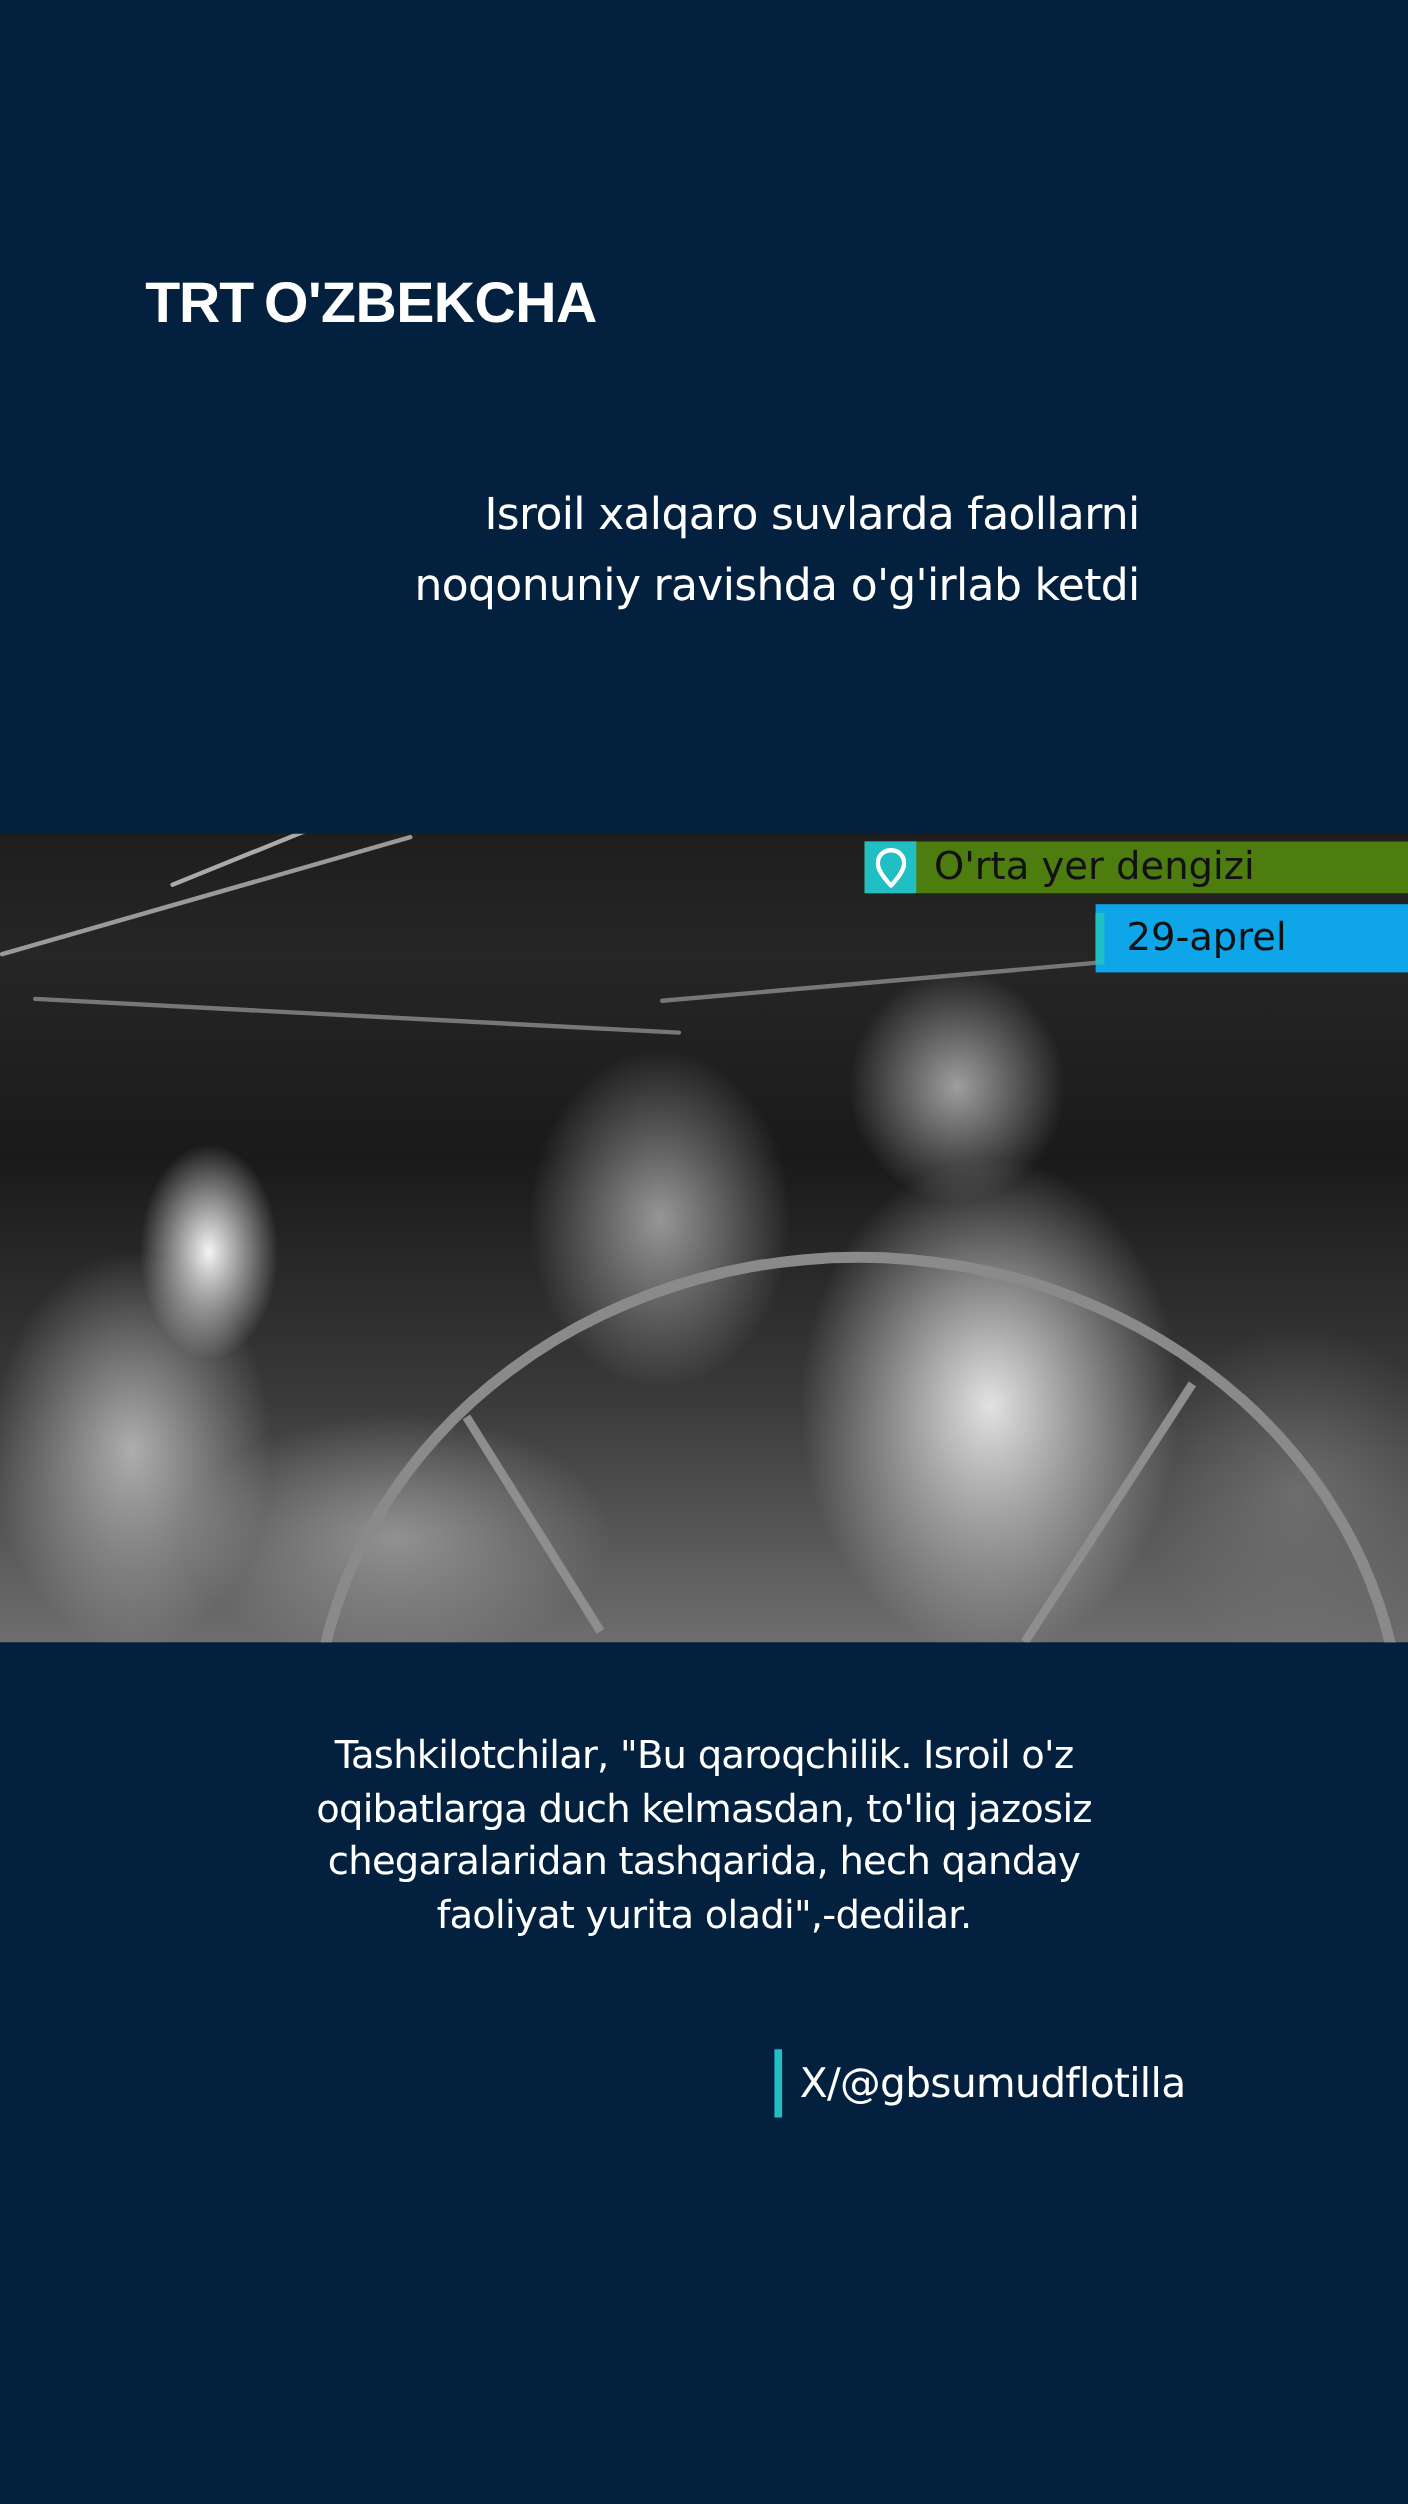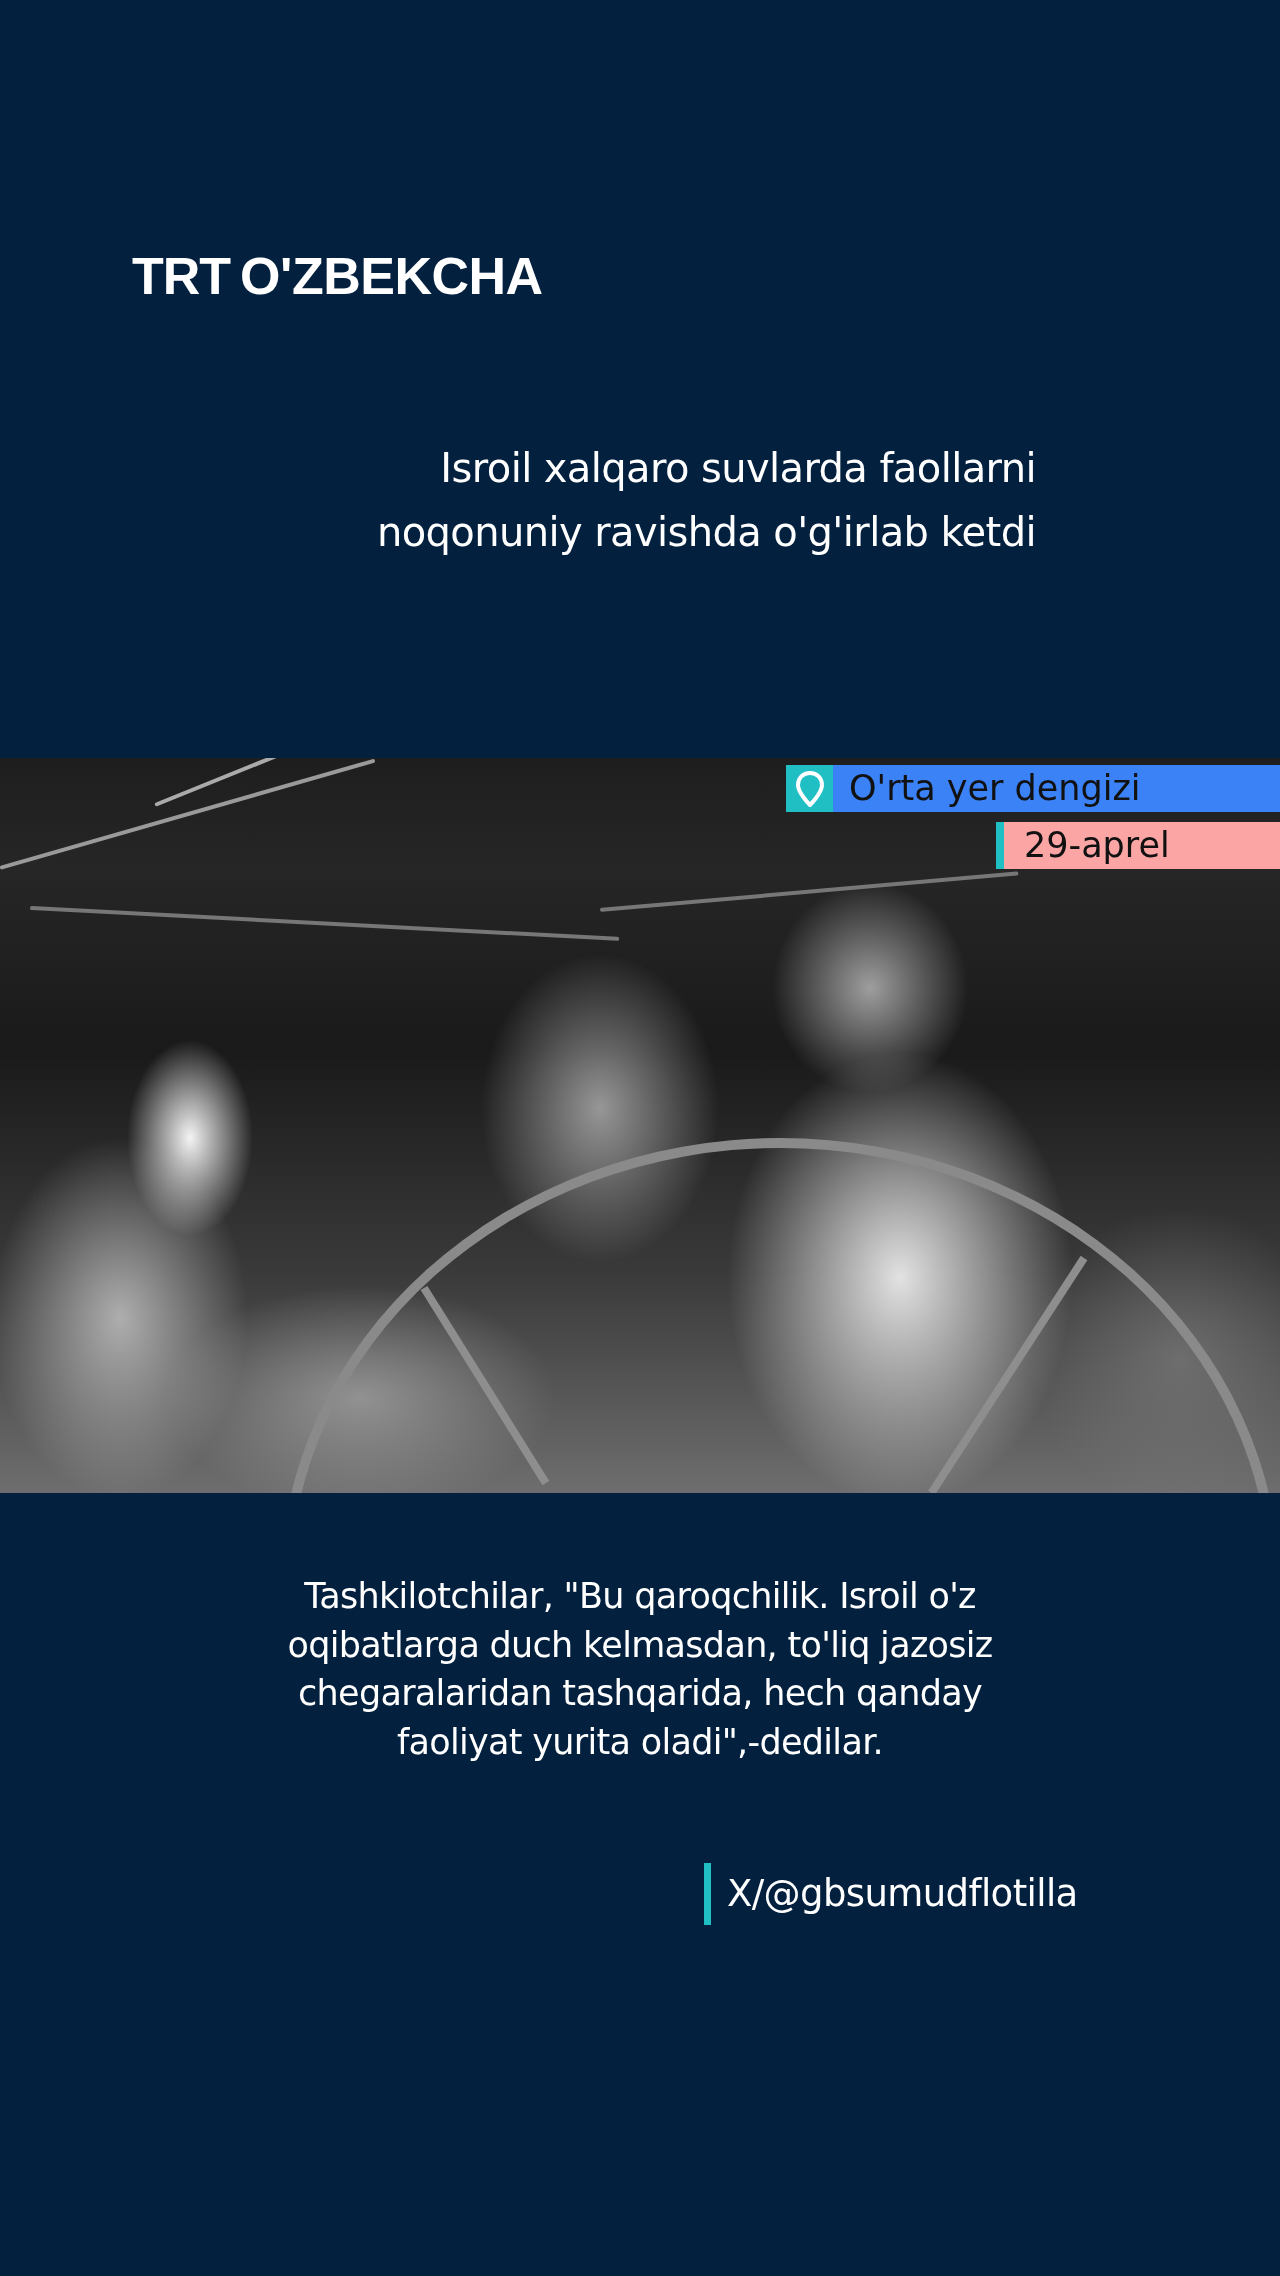--- a/index.html
+++ b/index.html
@@ -89,21 +89,21 @@
       transform-origin: top center;
     }
 
     
     .loc-bar {
       position: absolute;
       left: 786px;
       top: 765px;
       width: 494px;
       height: 47px;
-      background: #3b82f6;
+      background: #4d7c0f;
       display: flex;
       align-items: center;
     }
     .loc-icon-box {
       width: 47px;
       height: 47px;
       background: #1fbfc4;
       display: flex;
       align-items: center;
       justify-content: center;
@@ -115,22 +115,22 @@
       font-size: 35px;
       line-height: 47px;
       white-space: nowrap;
     }
     .loc-text { margin-left: 16px; }
     .date-bar {
       position: absolute;
       left: 996px;
       top: 822px;
       width: 284px;
-      height: 47px;
-      background: #fca5a5;
+      height: 62px;
+      background: #0ea5e9;
       display: flex;
       align-items: center;
       text-align: center;
     }
     .date-accent {
       width: 8px;
       height: 47px;
       background: #1fbfc4;
       flex-shrink: 0;
     }

